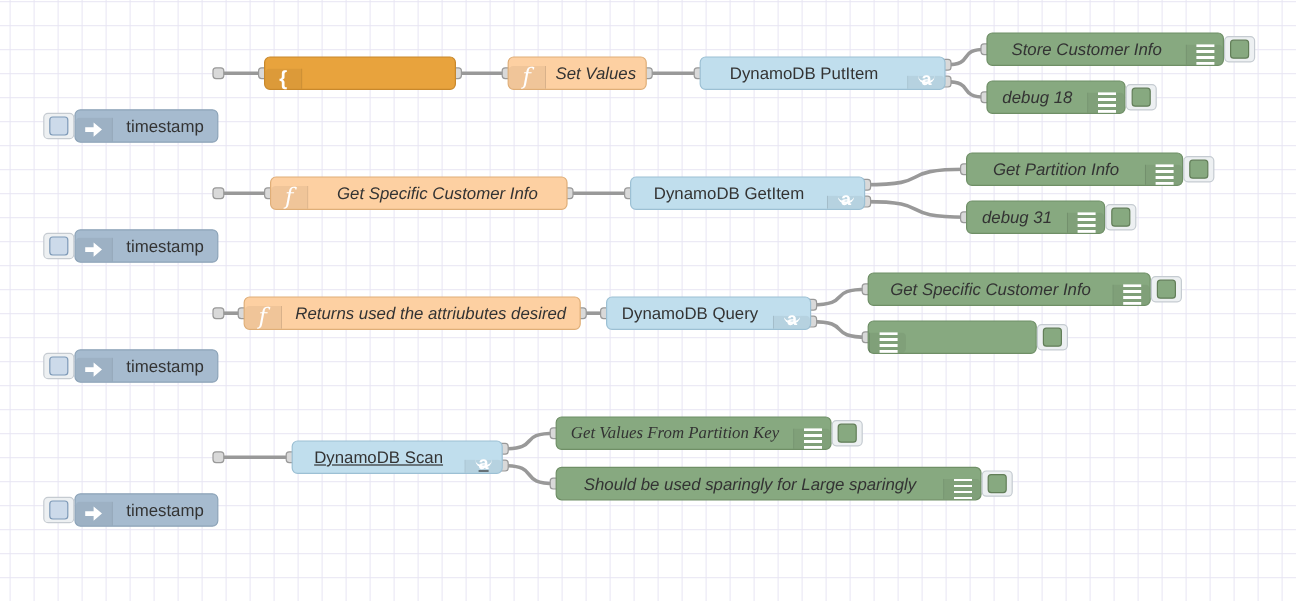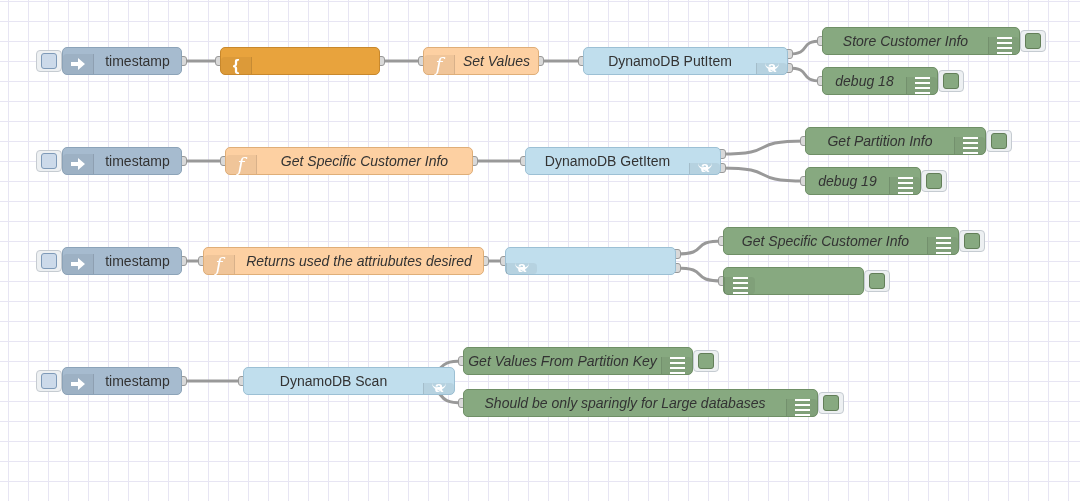--- a/index.html
+++ b/index.html
@@ -29,21 +29,21 @@
     overflow:hidden;padding:0 4px;
   }
   .node.italic .label{font-style:italic;}
   .icon-region{
     width:30px;flex:0 0 30px;position:relative;
     display:flex;align-items:center;justify-content:center;
     background:rgba(0,0,0,0.05);
   }
   .icon-left{border-right:1px solid rgba(0,0,0,0.1);border-radius:3.5px 0 0 3.5px;}
   .icon-right{border-left:1px solid rgba(0,0,0,0.1);border-radius:0 3.5px 3.5px 0;}
-  .t-inject{background:#a6bbcf;border-color:#8ca3b8;}
+  .t-inject{background:#a6bbcf;border-color:#8ca3b8;margin-top:44px;}
   .t-template{background:#e8a33d;border-color:#c8882c;}
   .t-function{background:#fdd0a2;border-color:#dfae78;}
   .t-aws{background:#c0deed;border-color:#9cc0d4;}
   .t-debug{background:#87a980;border-color:#6f8f66;}
   .glyph-brace{color:#fff;font-weight:bold;font-size:17px;line-height:1;}
   .glyph-fn{color:#fff;font-family:"DejaVu Serif",serif;font-style:italic;font-size:19px;line-height:1;}
   .glyph-a{color:#fff;font-weight:bold;font-size:15px;line-height:1;margin-top:-4px;}
   .a-smile{position:absolute;left:8px;bottom:4px;width:14px;height:5px;border-bottom:2px solid #fff;border-radius:0 0 7px 7px;}
   .list-icon{
     width:15px;height:17px;
@@ -190,21 +190,21 @@
     <div class="node t-debug italic" style="left: 805px; top: 127px; width: 181px;">
       <span class="label">Get Partition Info</span>
       <div class="icon-region icon-right">
         <span class="list-icon"></span>
       </div>
       <div class="btn-housing right">
         <div class="btn-inner debug"></div>
       </div>
     </div>
     <div class="node t-debug italic" style="left: 805px; top: 167px; width: 116px;">
-      <span class="label">debug 19</span>
+      <span class="label">debug 31</span>
       <div class="icon-region icon-right">
         <span class="list-icon"></span>
       </div>
       <div class="btn-housing right">
         <div class="btn-inner debug"></div>
       </div>
     </div>
     <div class="node t-inject" style="left: 62px; top: 247px; width: 120px;">
       <div class="icon-region icon-left">
         <svg width="20" height="20" viewBox="0 0 20 20">
@@ -216,20 +216,21 @@
         <div class="btn-inner inject"></div>
       </div>
     </div>
     <div class="node t-function italic" style="left: 203px; top: 247px; width: 281px;">
       <div class="icon-region icon-left">
         <span class="glyph-fn">f</span>
       </div>
       <span class="label">Returns used the attriubutes desired</span>
     </div>
     <div class="node t-aws" style="left: 505px; top: 247px; width: 171px;">
+      <span class="label">DynamoDB Query</span>
       <div class="icon-region icon-right">
         <span class="glyph-a">a</span>
         <span class="a-smile"></span>
       </div>
     </div>
     <div class="node t-debug italic" style="left: 723px; top: 227px; width: 236px;">
       <span class="label">Get Specific Customer Info</span>
       <div class="icon-region icon-right">
         <span class="list-icon"></span>
       </div>
@@ -249,38 +250,38 @@
       <div class="icon-region icon-left">
         <svg width="20" height="20" viewBox="0 0 20 20">
           <path d="M3 8h7V4l7 6-7 6v-4H3z" fill="#fff"></path>
         </svg>
       </div>
       <span class="label">timestamp</span>
       <div class="btn-housing left">
         <div class="btn-inner inject"></div>
       </div>
     </div>
-    <div class="node t-aws" style="left: 243px; top: 367px; width: 212px;">
+    <div class="node t-aws" style="left: 243px; top: 367px; width: 176px; text-decoration: underline;">
       <span class="label">DynamoDB Scan</span>
       <div class="icon-region icon-right">
         <span class="glyph-a">a</span>
         <span class="a-smile"></span>
       </div>
     </div>
-    <div class="node t-debug italic" style="left: 463px; top: 347px; width: 230px;">
+    <div class="node t-debug italic" style="left: 463px; top: 347px; width: 230px; font-family: Liberation Serif, serif;">
       <span class="label">Get Values From Partition Key</span>
       <div class="icon-region icon-right">
         <span class="list-icon"></span>
       </div>
       <div class="btn-housing right">
         <div class="btn-inner debug"></div>
       </div>
     </div>
     <div class="node t-debug italic" style="left: 463px; top: 389px; width: 355px;">
-      <span class="label">Should be only sparingly for Large databases</span>
+      <span class="label">Should be used sparingly for Large sparingly</span>
       <div class="icon-region icon-right">
         <span class="list-icon"></span>
       </div>
       <div class="btn-housing right">
         <div class="btn-inner debug"></div>
       </div>
     </div>
   </div>
 
 </body></html>

